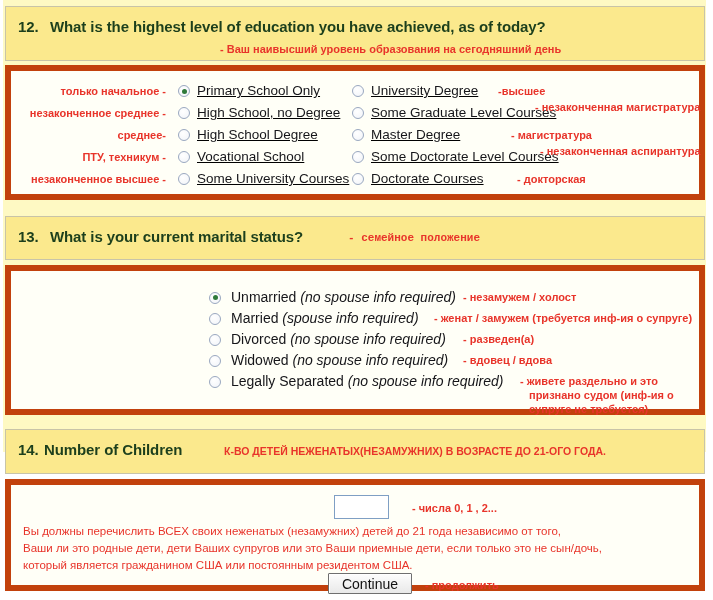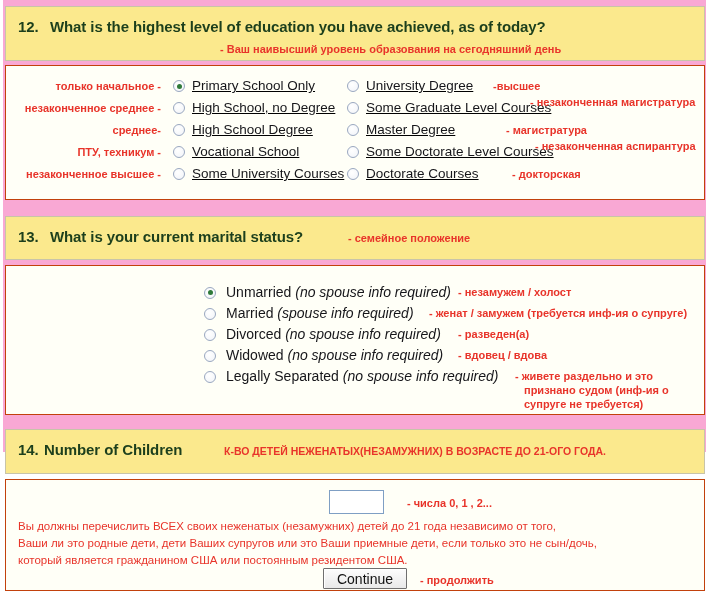--- a/index.html
+++ b/index.html
@@ -10,27 +10,27 @@
     width: 713px;
     height: 600px;
     background: #ffffff;
     font-family: "Liberation Sans", sans-serif;
     overflow: hidden;
   }
   .page {
     position: relative;
     width: 713px;
     height: 452px;
-    background: #f9a8d4;
+    background: #fef9c3;
     box-sizing: border-box;
   }
   .panel {
     position: absolute;
     box-sizing: border-box;
-    border: 1px solid #c2410c;
+    border: 6px solid #c2410c;
     background: #fffff7;
   }
   .qhead {
     background: #fbe98d;
     border: 1px solid #c8c4a8;
   }
   .qhead-inner {
     position: relative;
     width: 100%;
     height: 100%;
@@ -223,21 +223,21 @@
     <div class="ru" style="position:absolute; left:524px; top:26px; line-height:20px;">- незаконченная магистратура</div>
     <div class="ru" style="position:absolute; left:500px; top:54px; line-height:20px;">- магистратура</div>
     <div class="ru" style="position:absolute; left:529px; top:70px; line-height:20px;">- незаконченная аспирантура</div>
     <div class="ru" style="position:absolute; left:506px; top:98px; line-height:20px;">- докторская</div>
   </div>
 
   <div class="panel qhead" style="left:5px; top:216px; width:700px; height:44px;">
     <div class="qhead-inner">
       <span class="qnum-title" style="left:12px; top:11px;">13.</span>
       <span class="qnum-title" style="left:44px; top:11px;">What is your current marital status?</span>
-      <span class="ru" style="position:absolute; left:342px; top:15px;">- семейное положение</span>
+      <span class="ru" style="position:absolute; left:342px; top:15px;font-family:Liberation Mono, monospace;">- семейное положение</span>
     </div>
   </div>
 
   <div class="panel" style="left:5px; top:265px; width:700px; height:150px;">
 
     <div class="marital-row" style="left:198px; top:16px;">
       <span class="radio checked"></span>
       <span class="opt-label"><span>Unmarried </span><i>(no spouse info required)</i></span>
     </div>
     <div class="ru" style="position:absolute; left:452px; top:16px; line-height:21px;">- незамужем / холост</div>

